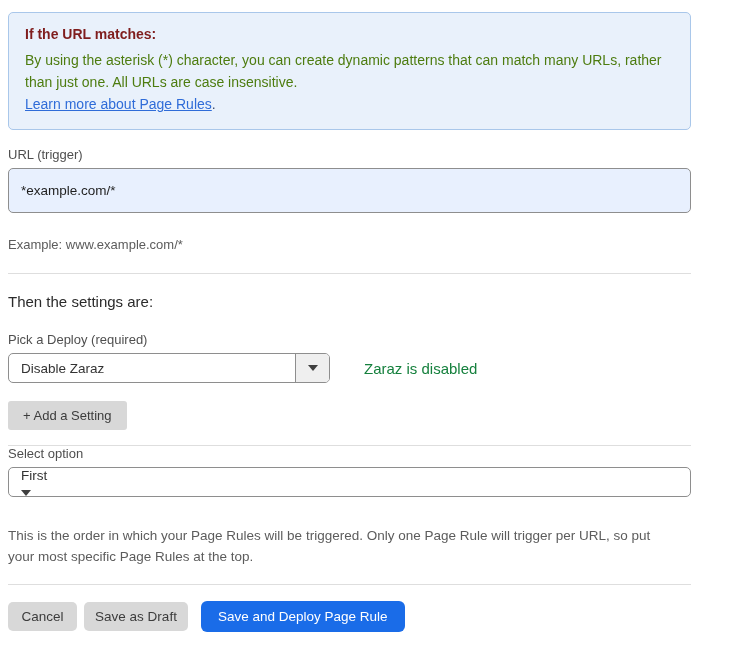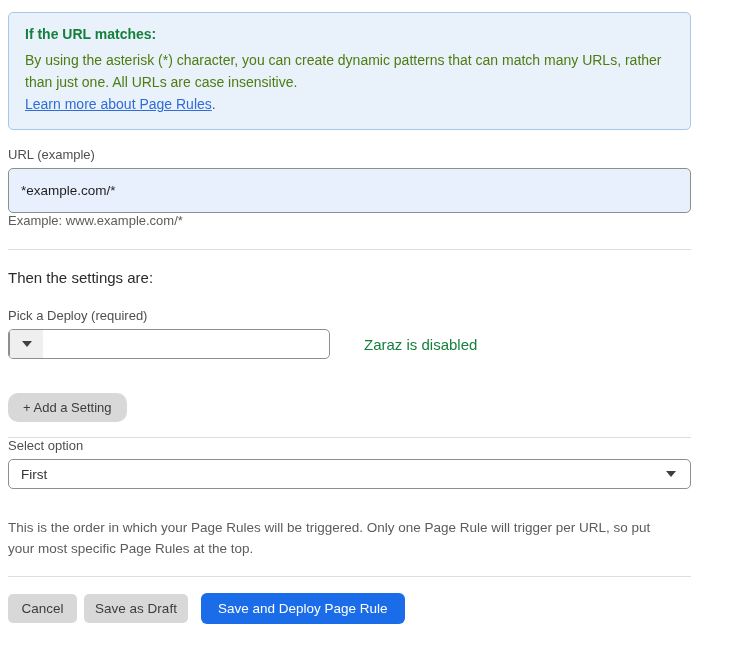--- a/index.html
+++ b/index.html
@@ -26,21 +26,21 @@
     width: 683px;
     background: #e9f1fb;
     border: 1px solid #a9c7ea;
     border-radius: 5px;
     padding: 13px 16px 14px 16px;
     margin-bottom: 17px;
   }
   .info-box .info-heading {
     font-size: 14px;
     font-weight: bold;
-    color: #15803d;
+    color: #7f1d1d;
     margin-bottom: 7px;
   }
   .info-box .info-body {
     font-size: 14px;
     line-height: 22px;
     color: #4d7c0f;
     max-width: 640px;
   }
   .info-box .info-link-line {
     font-size: 14px;
@@ -68,21 +68,21 @@
     padding: 16px 12px;
     font-family: "Liberation Sans", sans-serif;
     font-size: 13.5px;
     color: #1f1f1f;
     outline: none;
   }
 
   .example-text {
     font-size: 13px;
     color: #5c5c5c;
-    margin-top: 0;
+    margin-top: 24px;
   }
 
   .divider {
     width: 683px;
     border-top: 1px solid #dedede;
     height: 0;
   }
   .divider-1 { margin-top: 21px; }
   .divider-2 { margin-top: 15px; }
   .divider-3 { margin-top: 17px; }
@@ -136,43 +136,44 @@
     border-top: 6px solid #3f3f3f;
   }
 
   .status-text {
     font-size: 15px;
     color: #15803d;
     margin-left: 34px;
   }
 
   .add-setting-btn {
-    margin-top: 34px;
+    margin-top: 18px;
     height: 29px;
     padding: 0 15px;
     background: #d8d8d8;
     border: none;
-    border-radius: 10px;
+    border-radius: 3px;
     font-family: "Liberation Sans", sans-serif;
     font-size: 13px;
     color: #3c3c3c;
     cursor: pointer;
   }
 
   .order-select {
     width: 683px;
     height: 30px;
     border: 1px solid #8e8e8e;
     border-radius: 5px;
     background: #ffffff;
     display: flex;
-    align-items: center;
+    align-items: flex-start;
     justify-content: space-between;
     padding: 0 14px 0 12px;
     cursor: pointer;
+    flex-direction: column;
   }
   .order-select .select-value {
     font-size: 13.5px;
     color: #333333;
   }
 
   .help-text {
     margin-top: 28px;
     font-size: 13.5px;
     line-height: 21px;
@@ -215,31 +216,32 @@
 
 <div class="container">
 
 
   <div class="info-box">
     <div class="info-heading">If the URL matches:</div>
     <div class="info-body">By using the asterisk (*) character, you can create dynamic patterns that can match many URLs, rather than just one. All URLs are case insensitive.</div>
     <div class="info-link-line"><a class="info-link">Learn more about Page Rules</a><span>.</span></div>
   </div>
 
-  <div class="field-label">URL (example)</div>
+  <div class="field-label">URL (trigger)</div>
   <input class="url-input" type="text" value="*example.com/*" style="">
   <div class="example-text">Example: www.example.com/*</div>
 
   <div class="divider divider-1"></div>
 
   <div class="section-heading settings">Then the settings are:</div>
 
   <div class="field-label">Pick a Deploy (required)</div>
   <div class="setting-row">
     <div class="select-control">
+      <div class="select-value">Disable Zaraz</div>
       <div class="select-arrow-seg">
         <span class="caret-down"></span>
       </div>
     </div>
     <div class="status-text">Zaraz is disabled</div>
   </div>
 
   <button class="add-setting-btn">+ Add a Setting</button>
 
   <div class="divider divider-2"></div>

